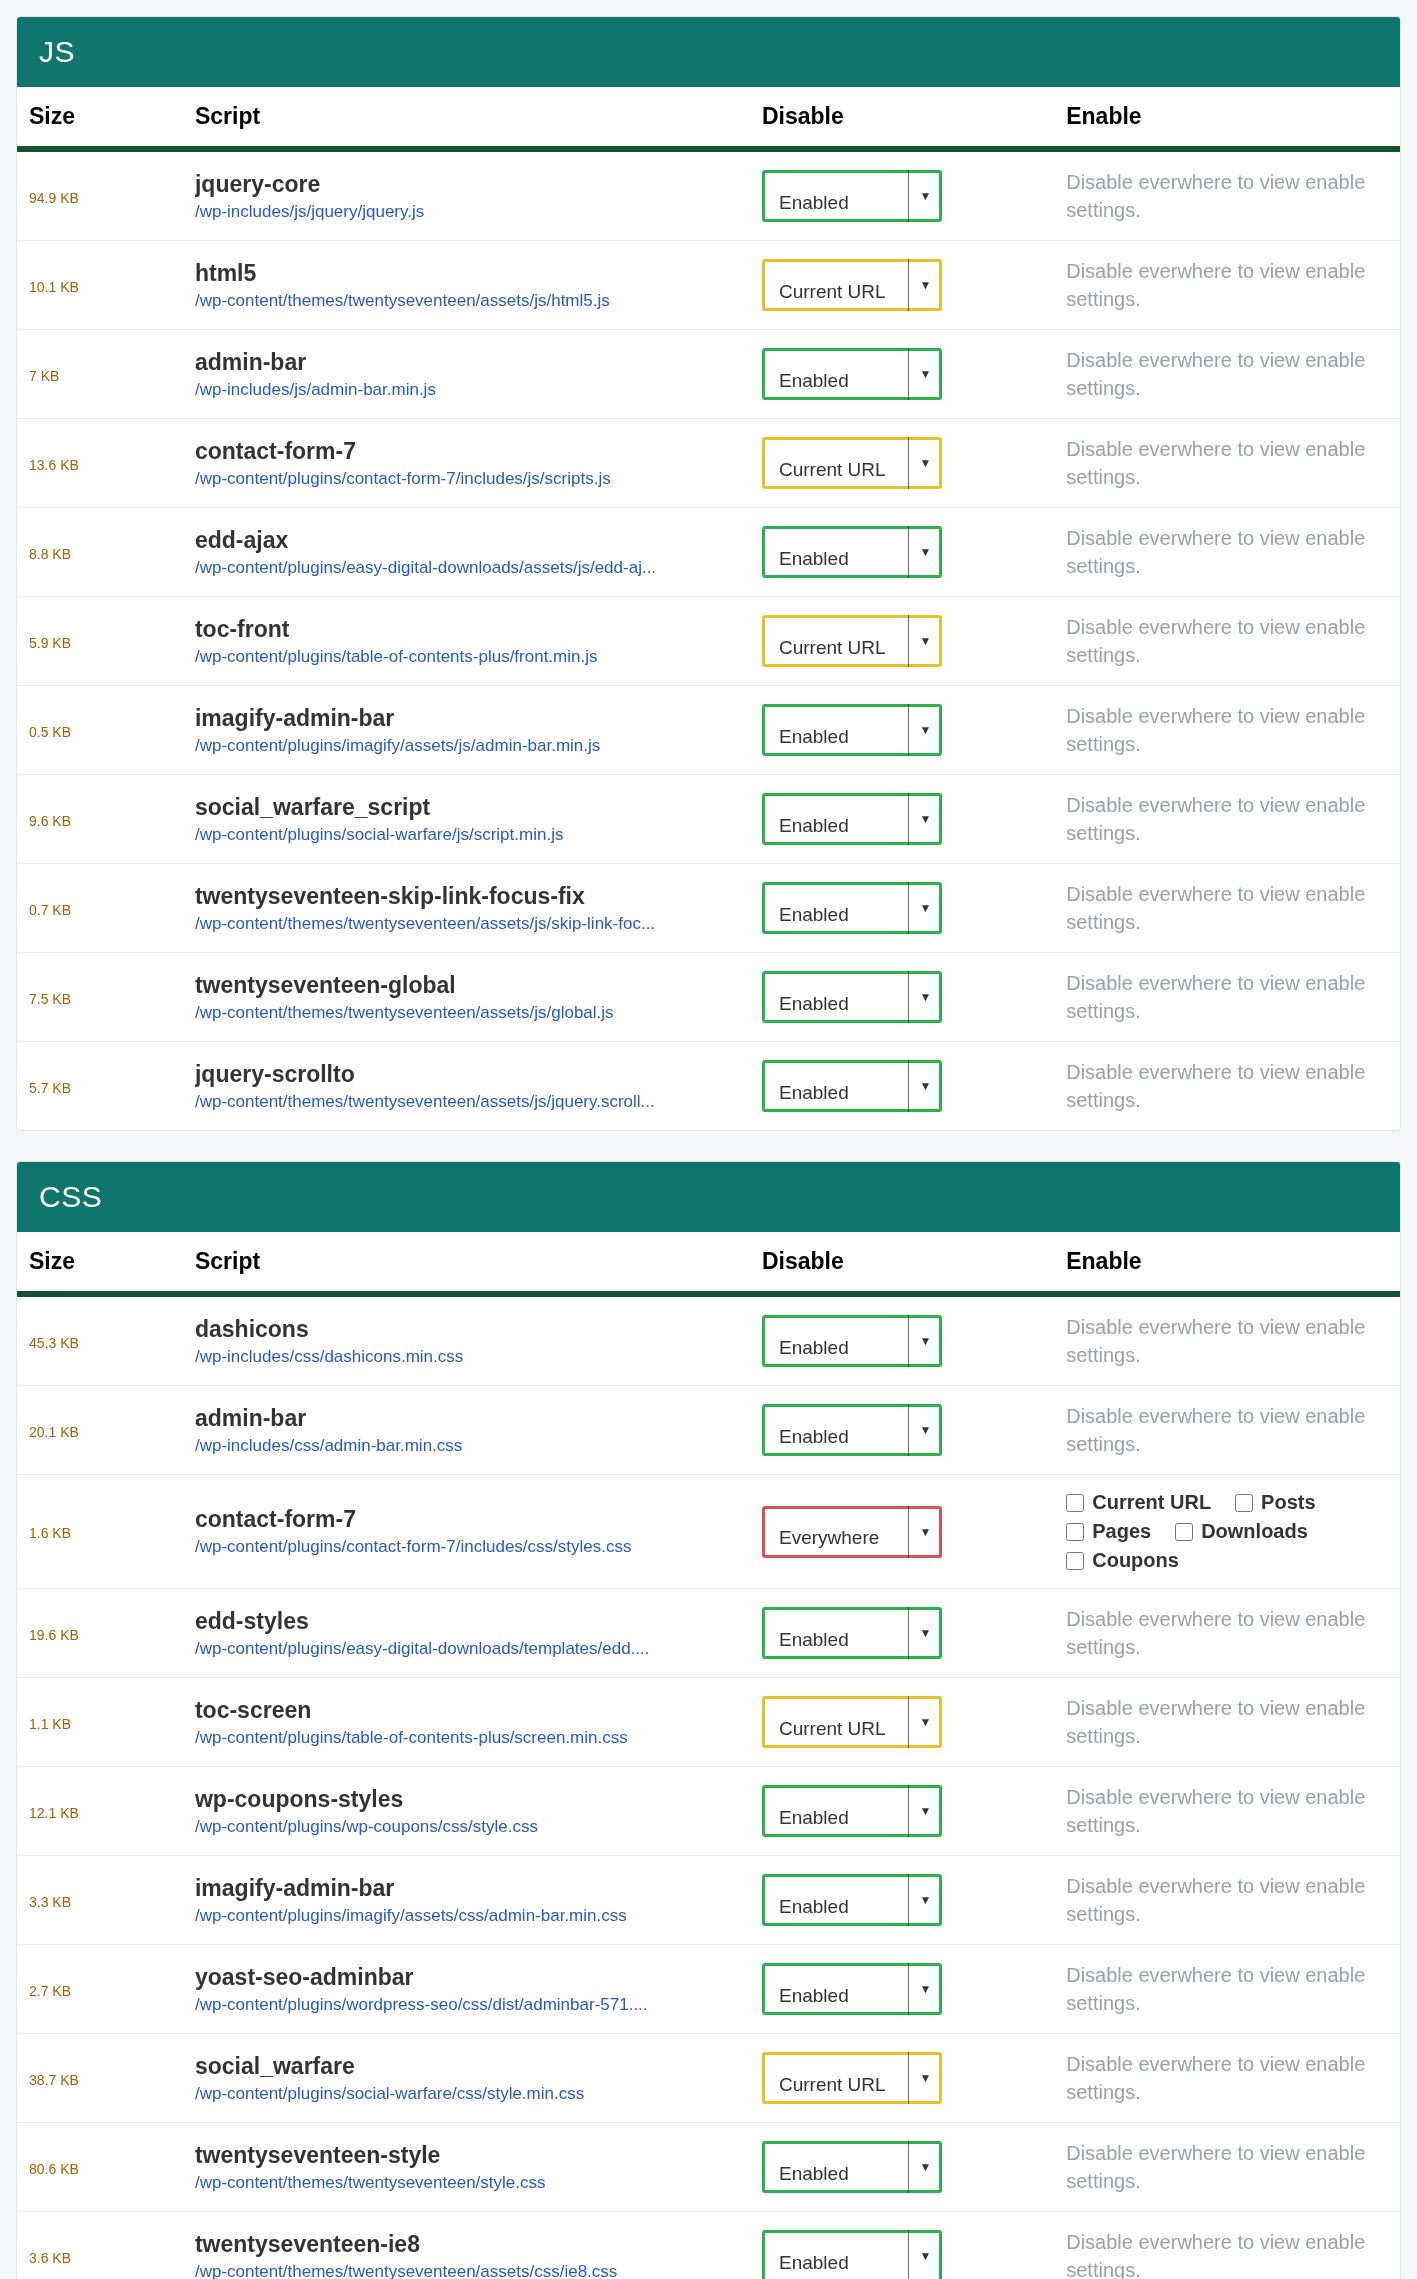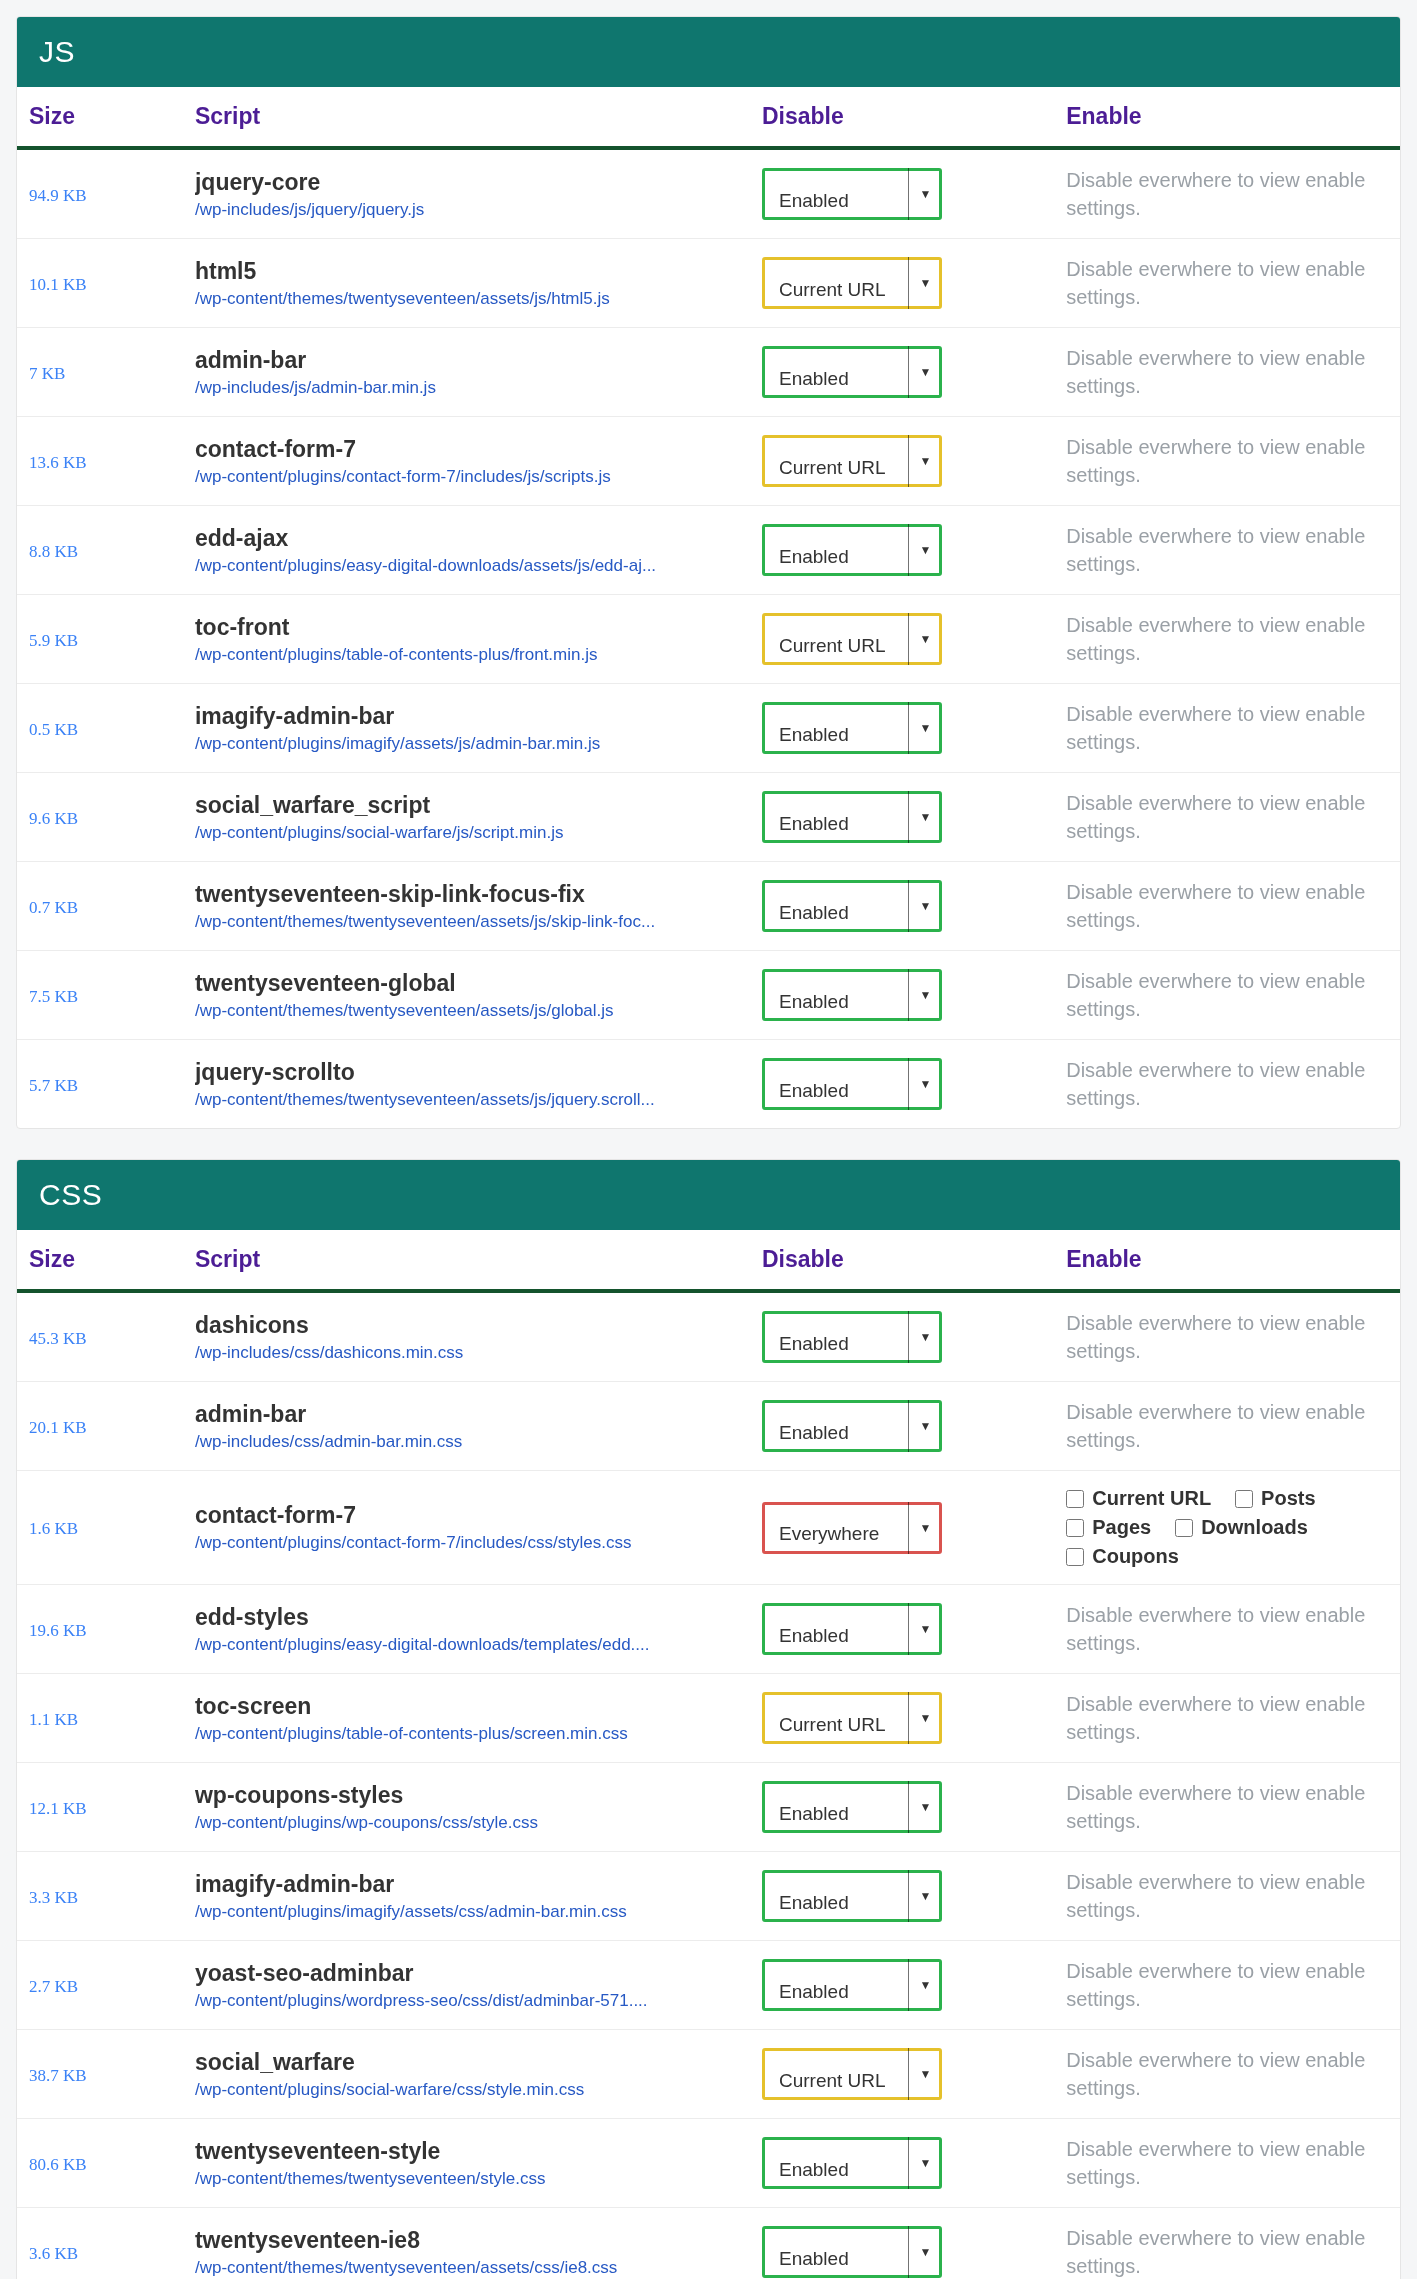--- a/index.html
+++ b/index.html
@@ -27,32 +27,32 @@
   }
   .tbl { width: 100%; border-collapse: collapse; table-layout: fixed; }
   .tbl th, .tbl td {
     text-align: left;
     vertical-align: middle;
     padding: 16px 12px;
   }
   .tbl th {
     font-size: 23px;
     font-weight: 700;
-    color: #4c1d95;
-    border-bottom: 4px solid #14532d;
+    color: #000000;
+    border-bottom: 6px solid #14532d;
   }
   .tbl td {
     border-bottom: 1px solid #ececec;
   }
   .tbl tr:last-child td { border-bottom: none; }
   .col-size   { width: 12%; padding-left: 22px; }
   .col-script { width: 41%; }
   .col-disable{ width: 22%; }
   .col-enable { width: 25%; padding-right: 22px; }
-  .size-txt { color: #3b82f6; font-size: 17px; font-family: Liberation Serif, serif; }
+  .size-txt { color: #a16207; font-size: 14px; }
   .script-name {
     font-weight: 700;
     font-size: 23px;
     color: #333;
     margin-bottom: 4px;
     white-space: nowrap;
     overflow: hidden;
     text-overflow: ellipsis;
   }
   .script-path {

